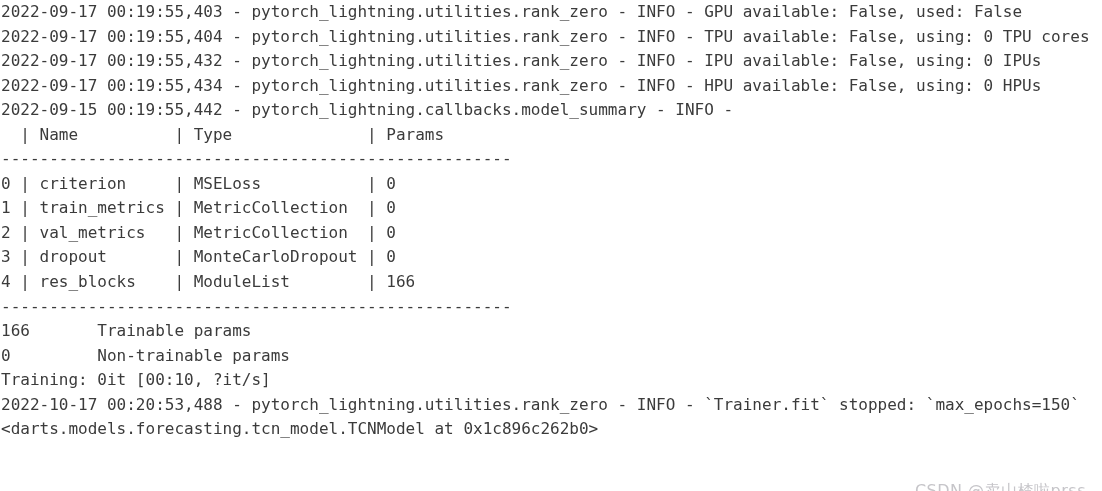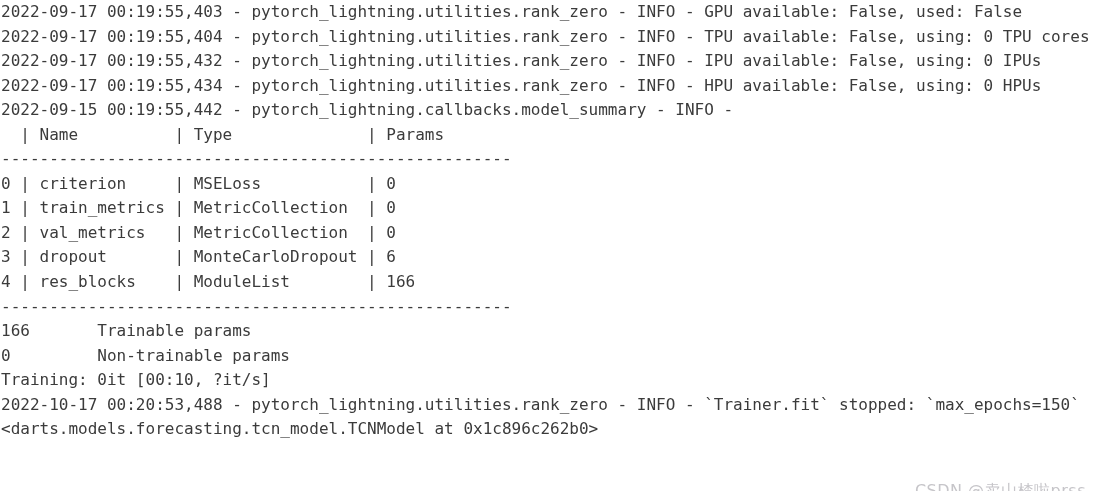--- a/index.html
+++ b/index.html
@@ -48,21 +48,21 @@
   <div class="line">2022-09-17 00:19:55,404 - pytorch_lightning.utilities.rank_zero - INFO - TPU available: False, using: 0 TPU cores</div>
   <div class="line">2022-09-17 00:19:55,432 - pytorch_lightning.utilities.rank_zero - INFO - IPU available: False, using: 0 IPUs</div>
   <div class="line">2022-09-17 00:19:55,434 - pytorch_lightning.utilities.rank_zero - INFO - HPU available: False, using: 0 HPUs</div>
   <div class="line">2022-09-15 00:19:55,442 - pytorch_lightning.callbacks.model_summary - INFO - </div>
 
   <div class="line">  | Name          | Type              | Params</div>
   <div class="line">-----------------------------------------------------</div>
   <div class="line">0 | criterion     | MSELoss           | 0</div>
   <div class="line">1 | train_metrics | MetricCollection  | 0</div>
   <div class="line">2 | val_metrics   | MetricCollection  | 0</div>
-  <div class="line">3 | dropout       | MonteCarloDropout | 6</div>
+  <div class="line">3 | dropout       | MonteCarloDropout | 0</div>
   <div class="line">4 | res_blocks    | ModuleList        | 166</div>
   <div class="line">-----------------------------------------------------</div>
 
   <div class="line">166       Trainable params</div>
   <div class="line">0         Non-trainable params</div>
 
   <div class="line">Training: 0it [00:10, ?it/s]</div>
   <div class="line">2022-10-17 00:20:53,488 - pytorch_lightning.utilities.rank_zero - INFO - `Trainer.fit` stopped: `max_epochs=150`</div>
   <div class="line">&lt;darts.models.forecasting.tcn_model.TCNModel at 0x1c896c262b0&gt;</div>
 </div>

